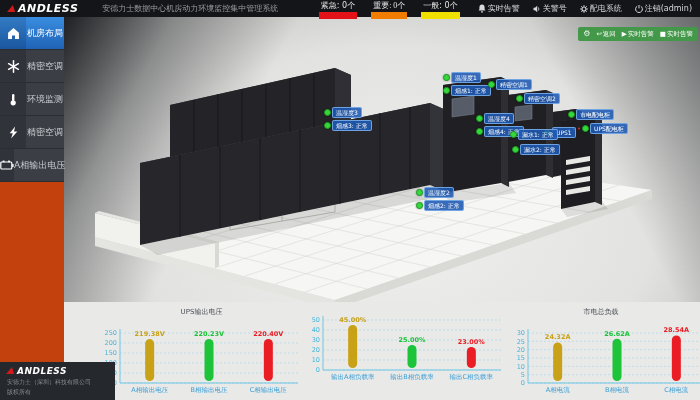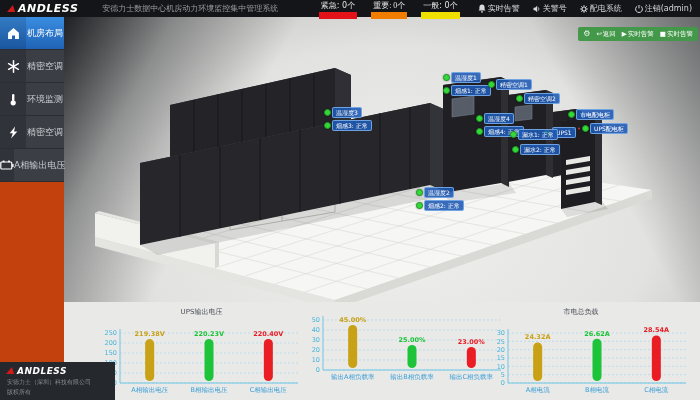--- a/index.html
+++ b/index.html
@@ -408,21 +408,21 @@
             <text x="55.66666666666667" y="18" font-size="6.5" font-weight="bold" fill="#c9a116" text-anchor="middle">45.00%</text>
             <text x="55.66666666666667" y="75" font-size="6.5" fill="#3a9fd6" text-anchor="middle">输出A相负载率</text>
             <rect x="110.5" y="41" width="9" height="23" rx="4.5" fill="#1dc43a"></rect>
             <text x="115" y="38" font-size="6.5" font-weight="bold" fill="#1dc43a" text-anchor="middle">25.00%</text>
             <text x="115" y="75" font-size="6.5" fill="#3a9fd6" text-anchor="middle">输出B相负载率</text>
             <rect x="169.83333333333334" y="43" width="9" height="21" rx="4.5" fill="#ea1c24"></rect>
             <text x="174.33333333333334" y="40" font-size="6.5" font-weight="bold" fill="#ea1c24" text-anchor="middle">23.00%</text>
             <text x="174.33333333333334" y="75" font-size="6.5" fill="#3a9fd6" text-anchor="middle">输出C相负载率</text>
           </svg></div>
     </div>
-    <div class="panel" style="left:418px;width:198px;">
+    <div class="panel" style="left:438px;width:198px;">
       <div class="ptitle">市电总负载</div>
       <div class="plot"><svg width="212" height="88" viewBox="0 0 212 88">
             <line x1="26" y1="66" x2="204" y2="66" stroke="#a9d9ec" stroke-width="0.7" stroke-dasharray="2,2"></line>
             <text x="23" y="68.2" font-size="6.5" fill="#45b4da" text-anchor="end">0</text>
             <line x1="26" y1="57.666666666666664" x2="204" y2="57.666666666666664" stroke="#a9d9ec" stroke-width="0.7" stroke-dasharray="2,2"></line>
             <text x="23" y="59.86666666666667" font-size="6.5" fill="#45b4da" text-anchor="end">5</text>
             <line x1="26" y1="49.33333333333333" x2="204" y2="49.33333333333333" stroke="#a9d9ec" stroke-width="0.7" stroke-dasharray="2,2"></line>
             <text x="23" y="51.53333333333333" font-size="6.5" fill="#45b4da" text-anchor="end">10</text>
             <line x1="26" y1="41" x2="204" y2="41" stroke="#a9d9ec" stroke-width="0.7" stroke-dasharray="2,2"></line>
             <text x="23" y="43.2" font-size="6.5" fill="#45b4da" text-anchor="end">15</text>

